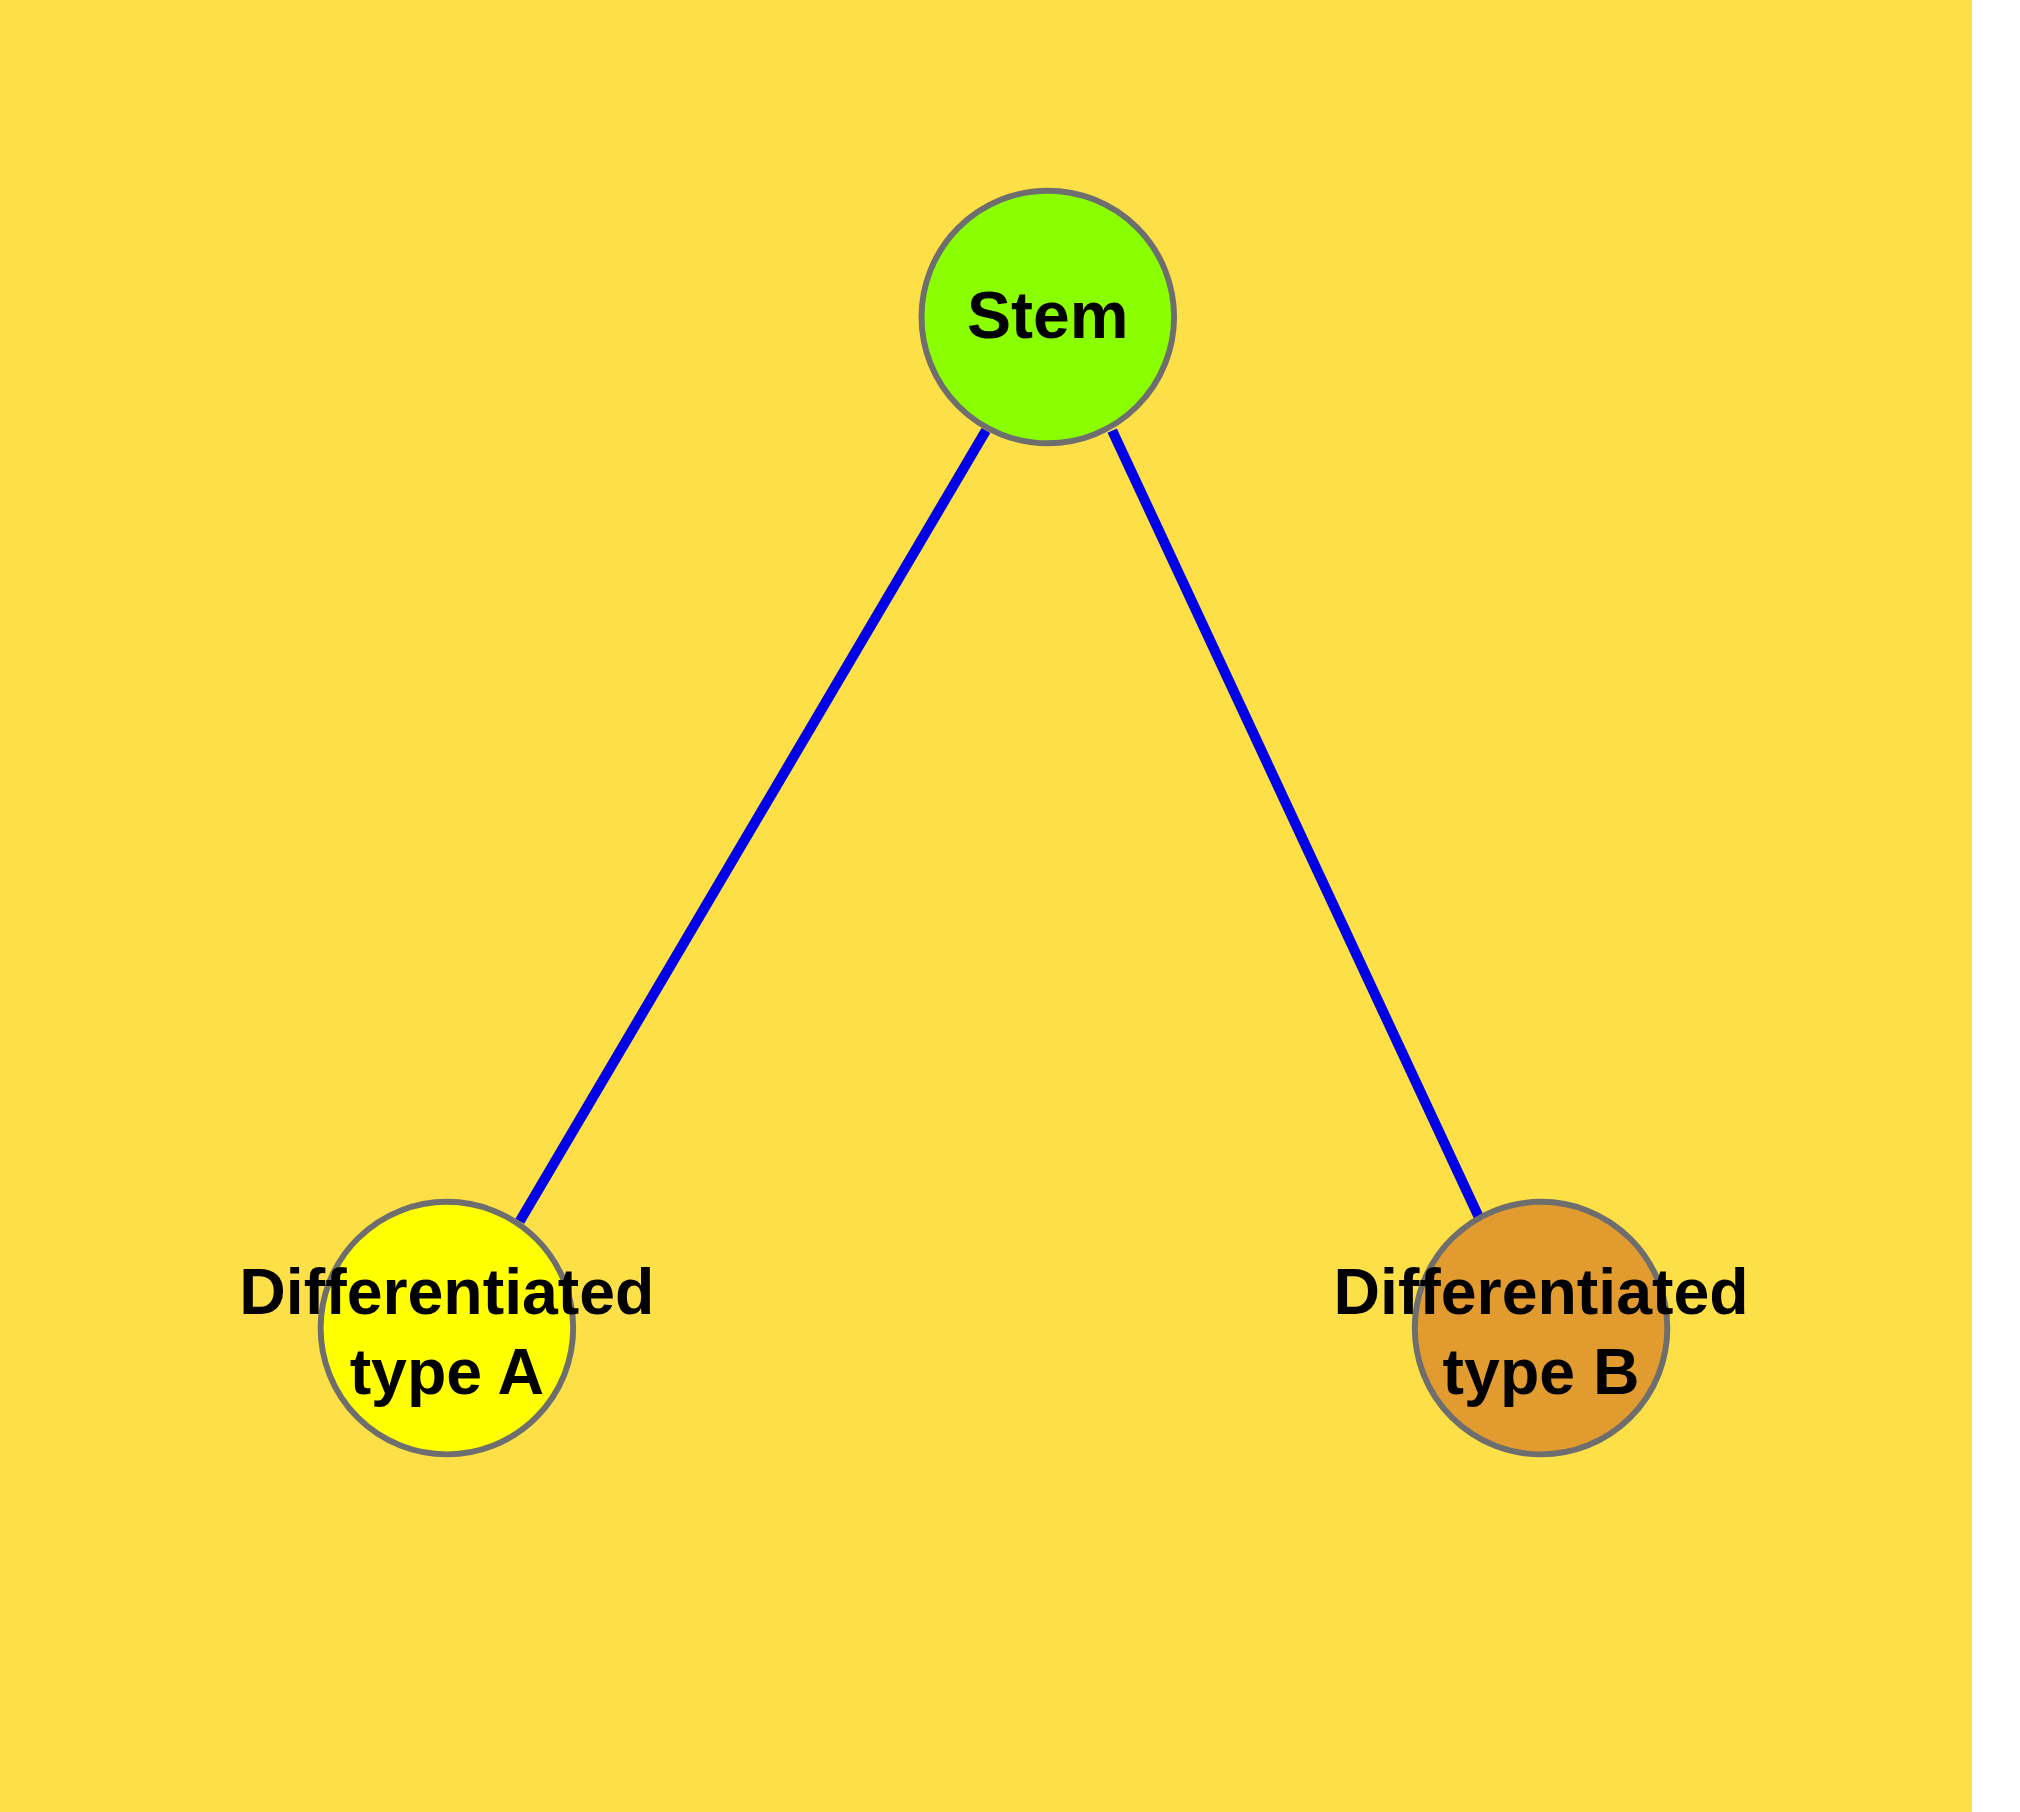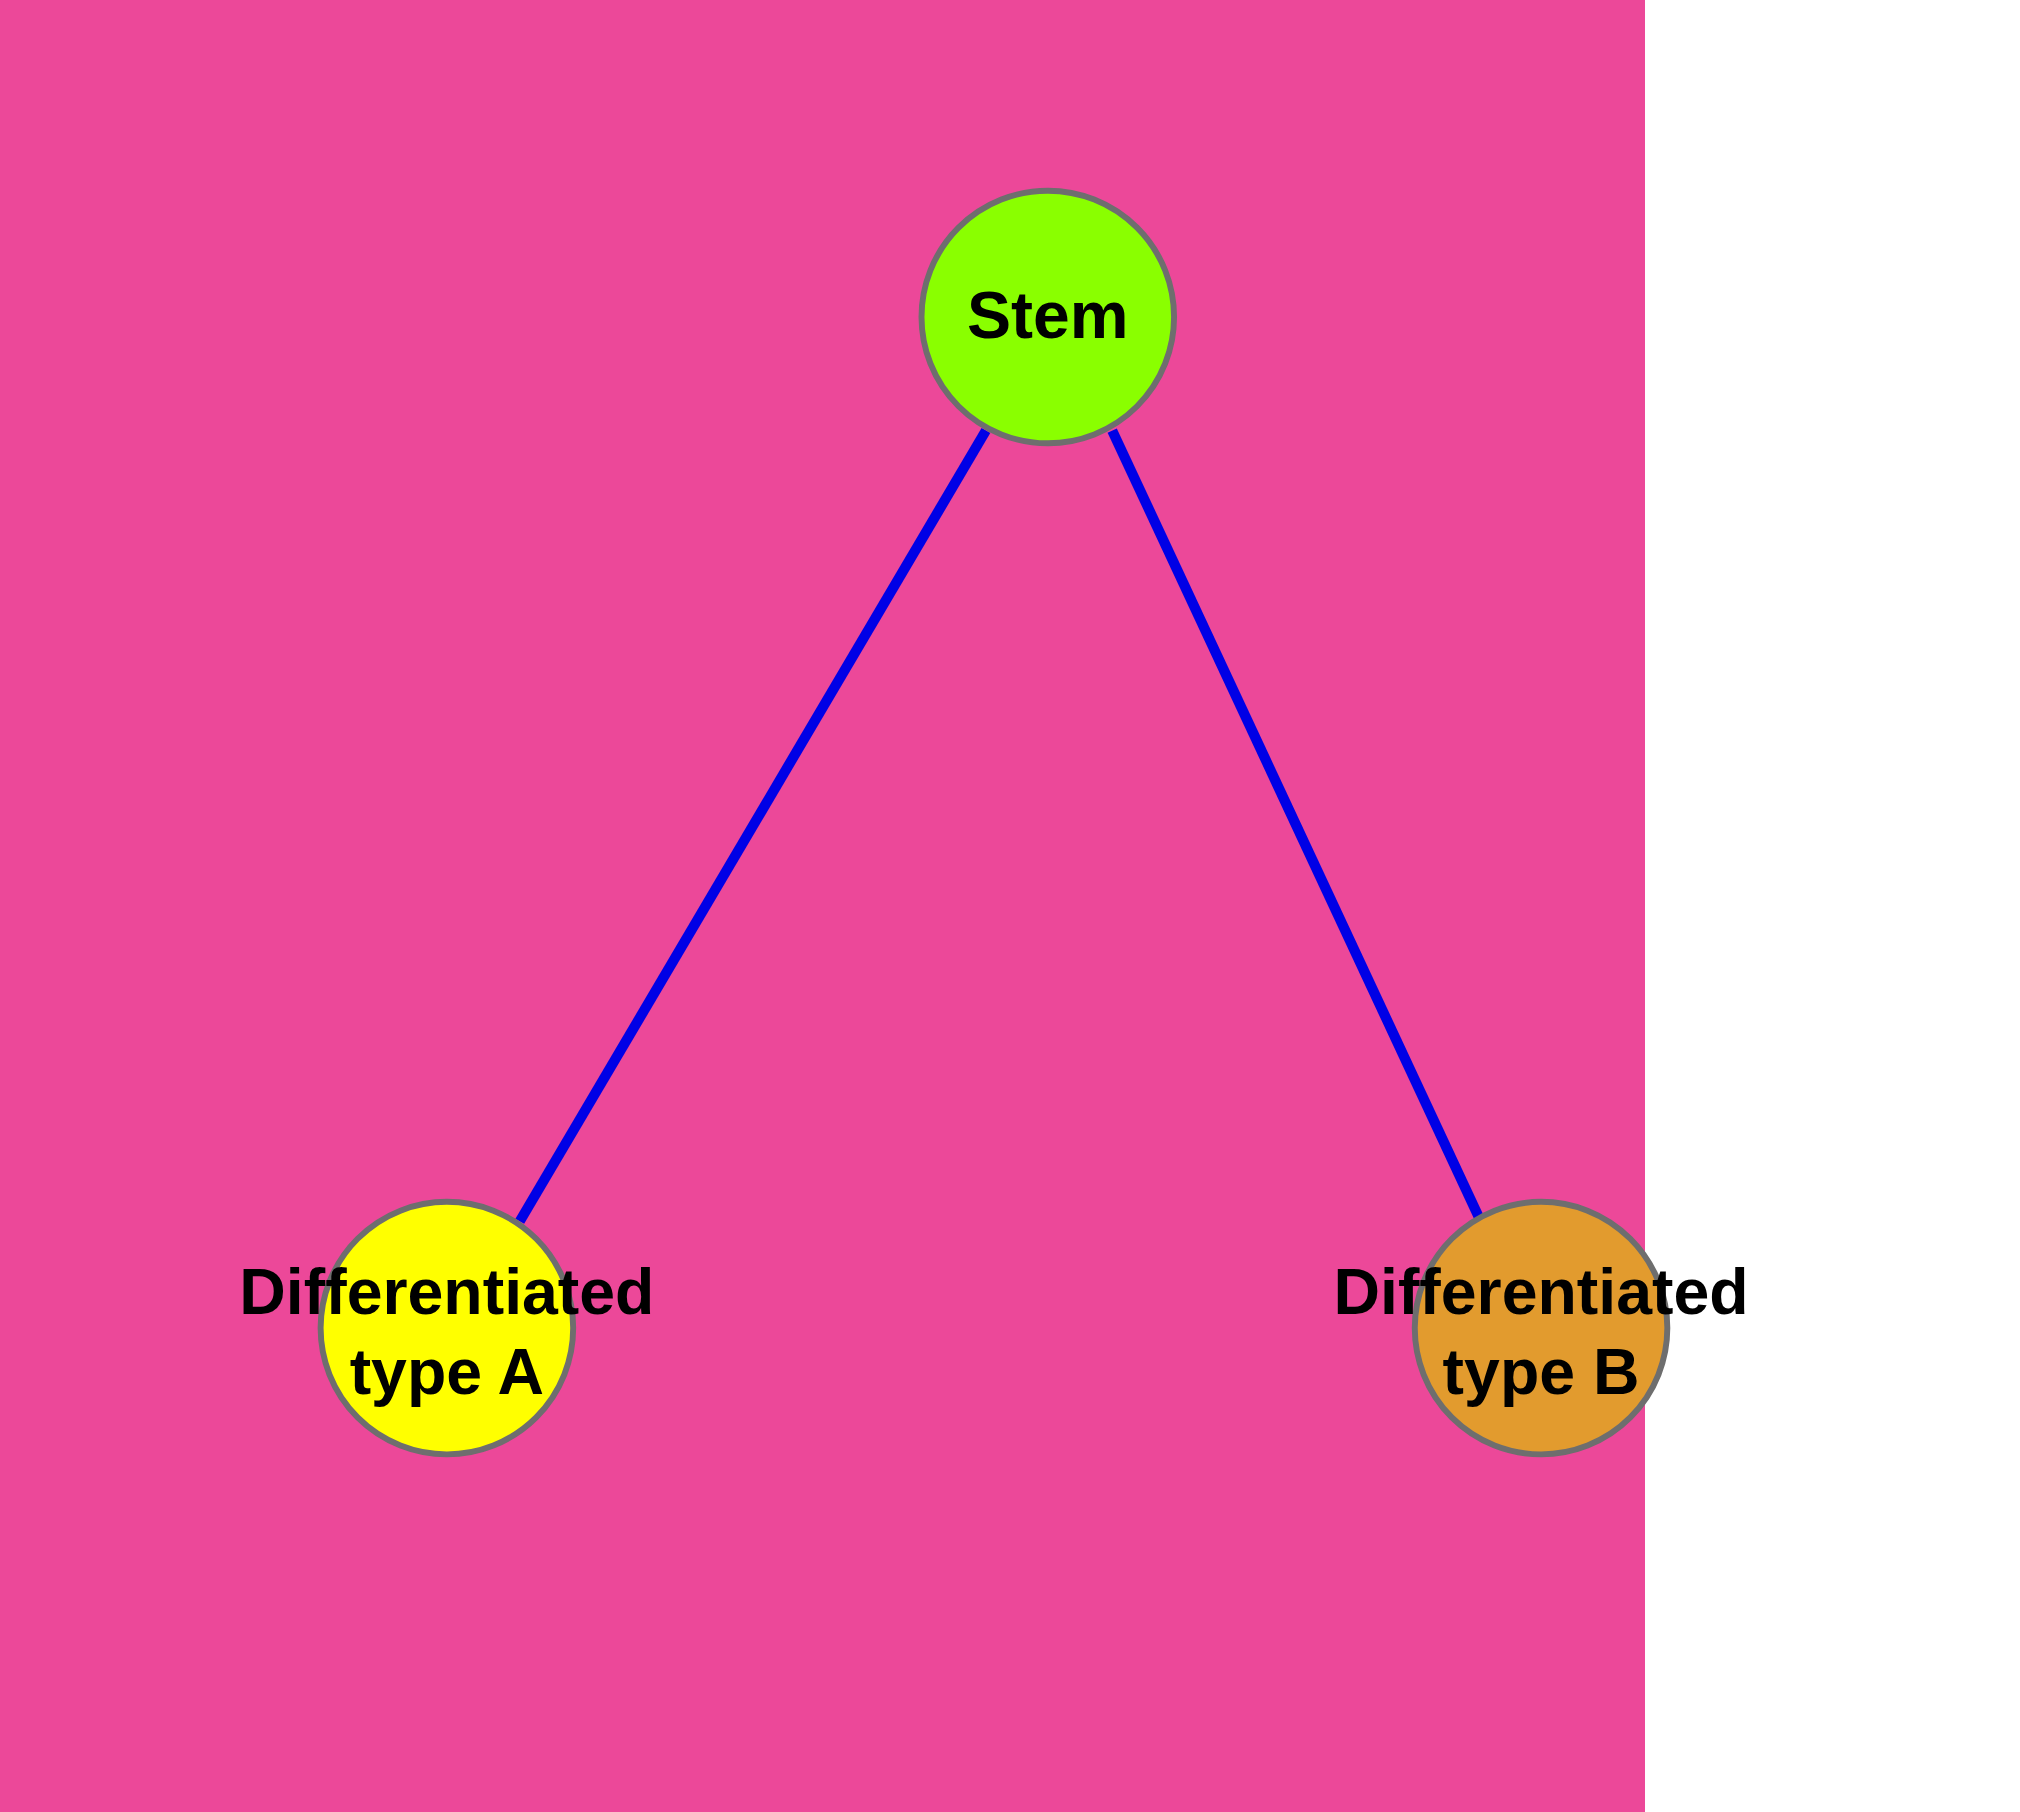--- a/index.html
+++ b/index.html
@@ -7,23 +7,23 @@
     padding: 0;
   }
   body {
     width: 2021px;
     height: 1812px;
     overflow: hidden;
     font-family: "Liberation Sans", sans-serif;
   }
   #canvas {
     position: relative;
-    width: 1645px;
+    width: 1972px;
     height: 1812px;
-    background: #ec4899;
+    background: #fde047;
   }
   #graph-svg {
     position: absolute;
     left: 0;
     top: 0;
     width: 2021px;
     height: 1812px;
   }
   .node-label {
     font-family: "Liberation Sans", sans-serif;

